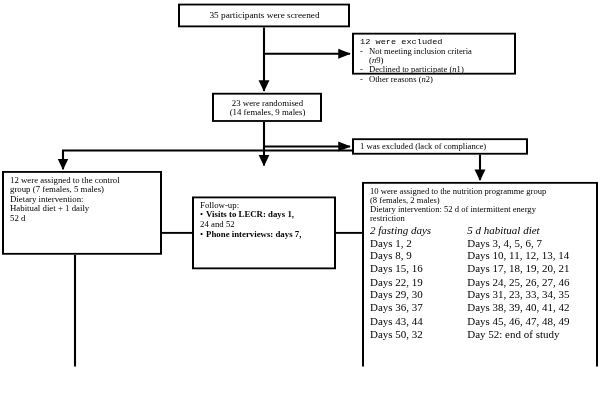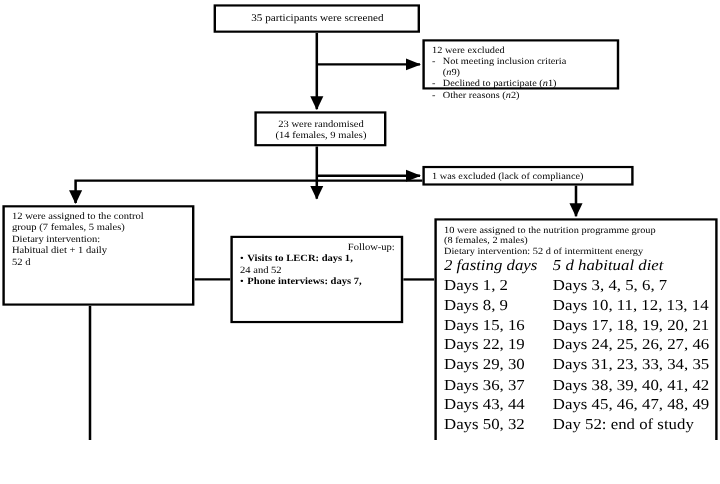--- a/index.html
+++ b/index.html
@@ -64,44 +64,44 @@
   #box-followup {
     left: 192px; top: 216px; width: 144px; height: 80px;
     font-size: 8.8px;
   }
   #box-nutrition {
     left: 362px; top: 200px; width: 236px; height: 210px;
     font-size: 8.6px;
   }
 
   
-  .excl-head { margin-bottom: 0px; }
+  .excl-head { margin-bottom: 0px; font-family: Liberation Mono, monospace; }
   .excl-item {
     display: flex;
     gap: 4px;
   }
   .excl-dash { width: 5px; flex: none; }
   .excl-text { flex: 1; }
   .ital { font-style: italic; }
 
   
-  .fu-head { margin-bottom: 0px; text-align: right; }
+  .fu-head { margin-bottom: 0px; }
   .fu-item { display: flex; gap: 3px; }
   .fu-bullet { flex: none; }
   .fu-text { flex: 1; font-weight: bold; }
 
   
   .sched {
     margin-top: 0px;
     width: 100%;
     border-collapse: collapse;
   }
   .sched td {
     padding: 0 0 0 0;
-    font-size: 14px;
+    font-size: 11px;
     line-height: 1.3;
     white-space: nowrap;
     vertical-align: top;
   }
   .sched td.c1 { width: 44%; }
   .sched td.c2 { width: 56%; }
   .sched tr.head td { font-style: italic; }
 </style>
 </head>
 <body>
@@ -189,20 +189,21 @@
       <span class="fu-text">
         <span>Phone interviews: days 7,</span>
       </span>
     </div>
   </div>
 
   <div class="box" id="box-nutrition">
     <div class="line">10 were assigned to the nutrition programme group</div>
     <div class="line">(8 females, 2 males)</div>
     <div class="line">Dietary intervention: 52 d of intermittent energy</div>
+    <div class="line">restriction</div>
     <table class="sched">
       <tbody>
         <tr class="head">
           <td class="c1">2 fasting days</td>
           <td class="c2">5 d habitual diet</td>
         </tr>
         <tr>
           <td class="c1">Days 1, 2</td>
           <td class="c2">Days 3, 4, 5, 6, 7</td>
         </tr>

